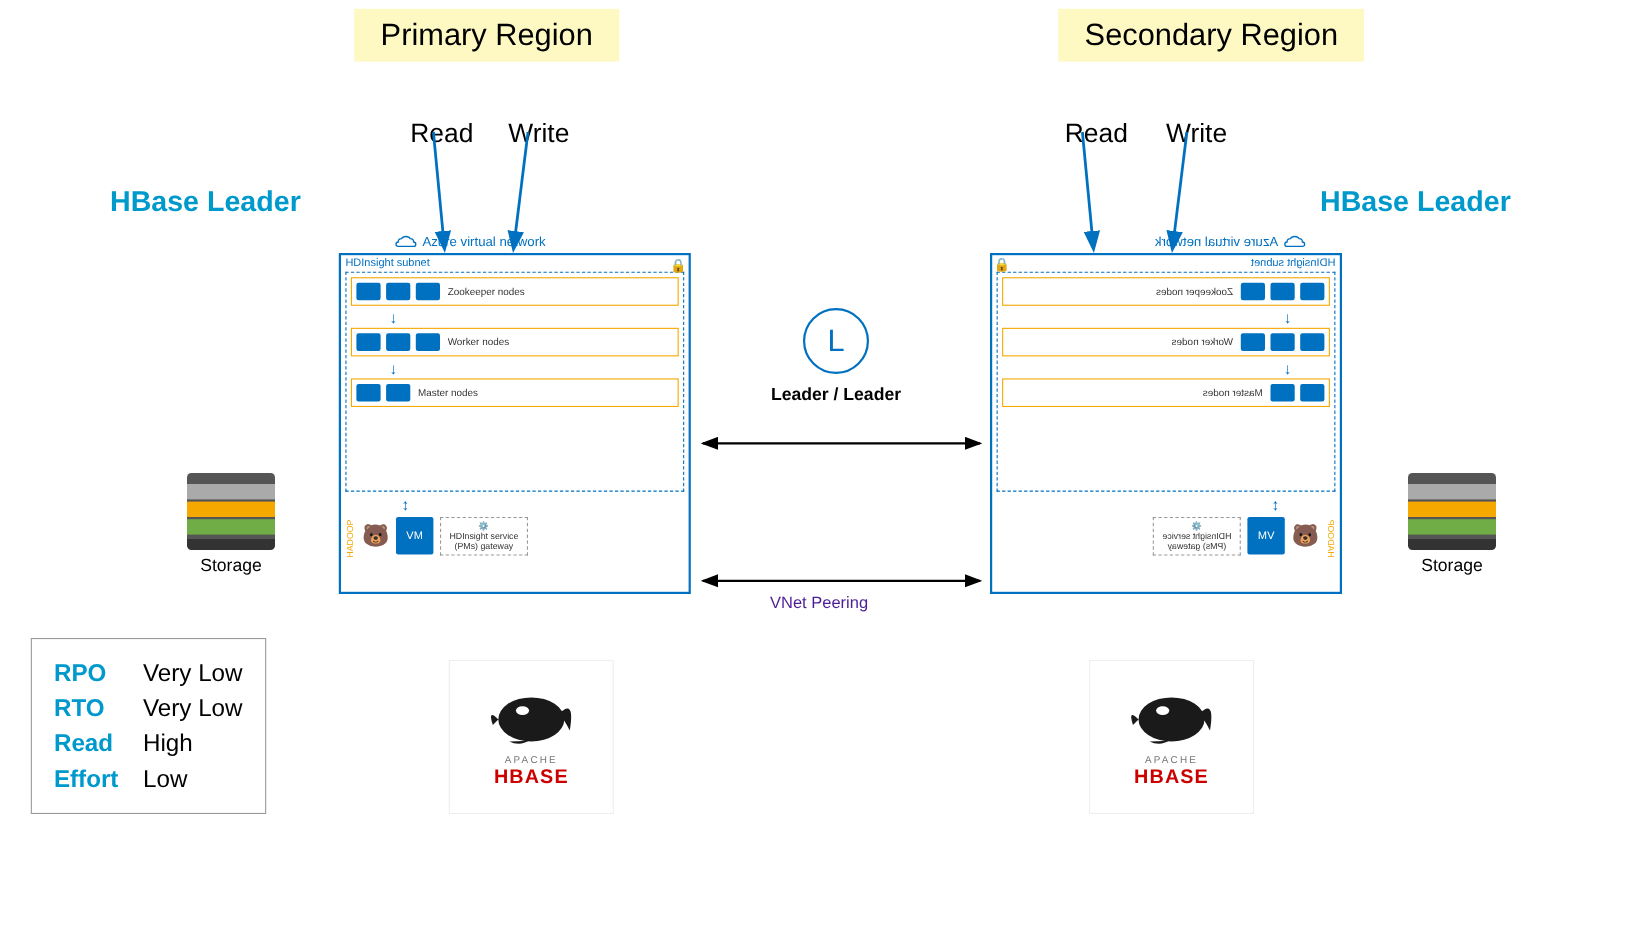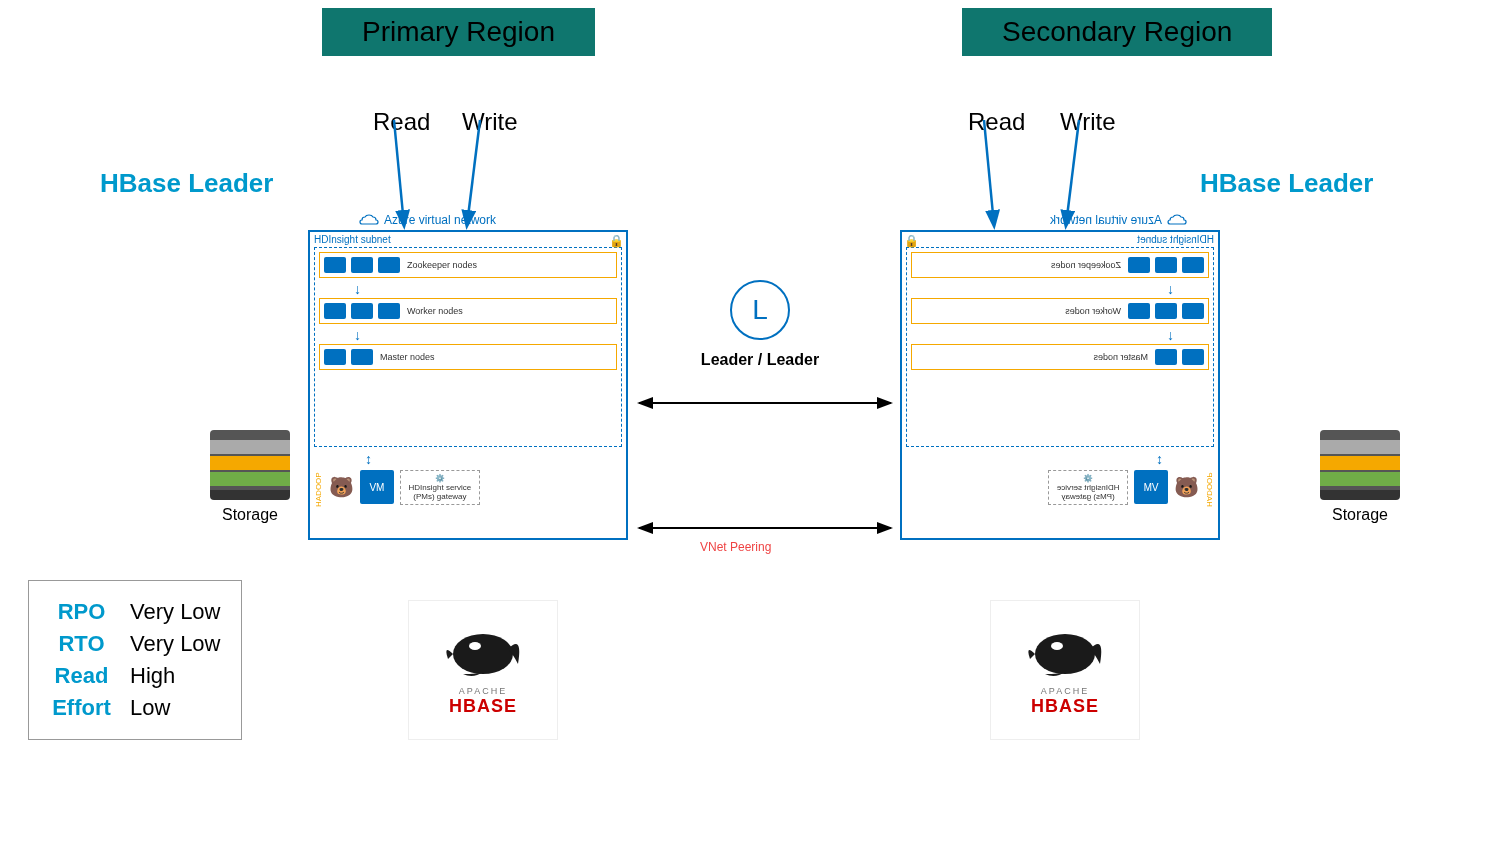--- a/index.html
+++ b/index.html
@@ -7,25 +7,25 @@
       width: 1485px;
       height: 860px;
       background: #fff;
       font-family: 'Segoe UI', Arial, sans-serif;
       overflow: hidden;
       position: relative;
     }
 
     
     .region-label {
-      background: #0f766e;
+      background: #fef9c3;
       color: #000;
       font-size: 28px;
       font-weight: 500;
-      padding: 8px 40px;
+      padding: 8px 24px;
       display: inline-block;
     }
 
     .primary-region-label {
       position: absolute;
       top: 8px;
       left: 322px;
     }
 
     .secondary-region-label {
@@ -50,21 +50,20 @@
     }
 
     .hbase-leader-right {
       top: 168px;
       left: 1200px;
     }
 
     
     .storage-icon {
       position: absolute;
-      margin-left: 40px;
     }
 
     .storage-container {
       width: 80px;
       height: 70px;
       position: relative;
     }
 
     .storage-body {
       width: 80px;
@@ -123,34 +122,33 @@
     .replication-text {
       font-size: 16px;
       font-weight: bold;
       color: #000;
       line-height: 1.3;
     }
 
     
     .vnet-peering {
       position: absolute;
-      font-size: 12px;
-      color: #ef4444;
+      font-size: 15px;
+      color: #4c1d95;
       text-align: right;
     }
 
     
     .metrics-box {
       position: absolute;
       top: 580px;
       left: 28px;
       border: 1.5px solid #999;
       padding: 12px 20px;
       background: #fff;
-      text-align: center;
     }
 
     .metric-row {
       display: flex;
       align-items: baseline;
       margin: 6px 0;
       gap: 16px;
     }
 
     .metric-key {

